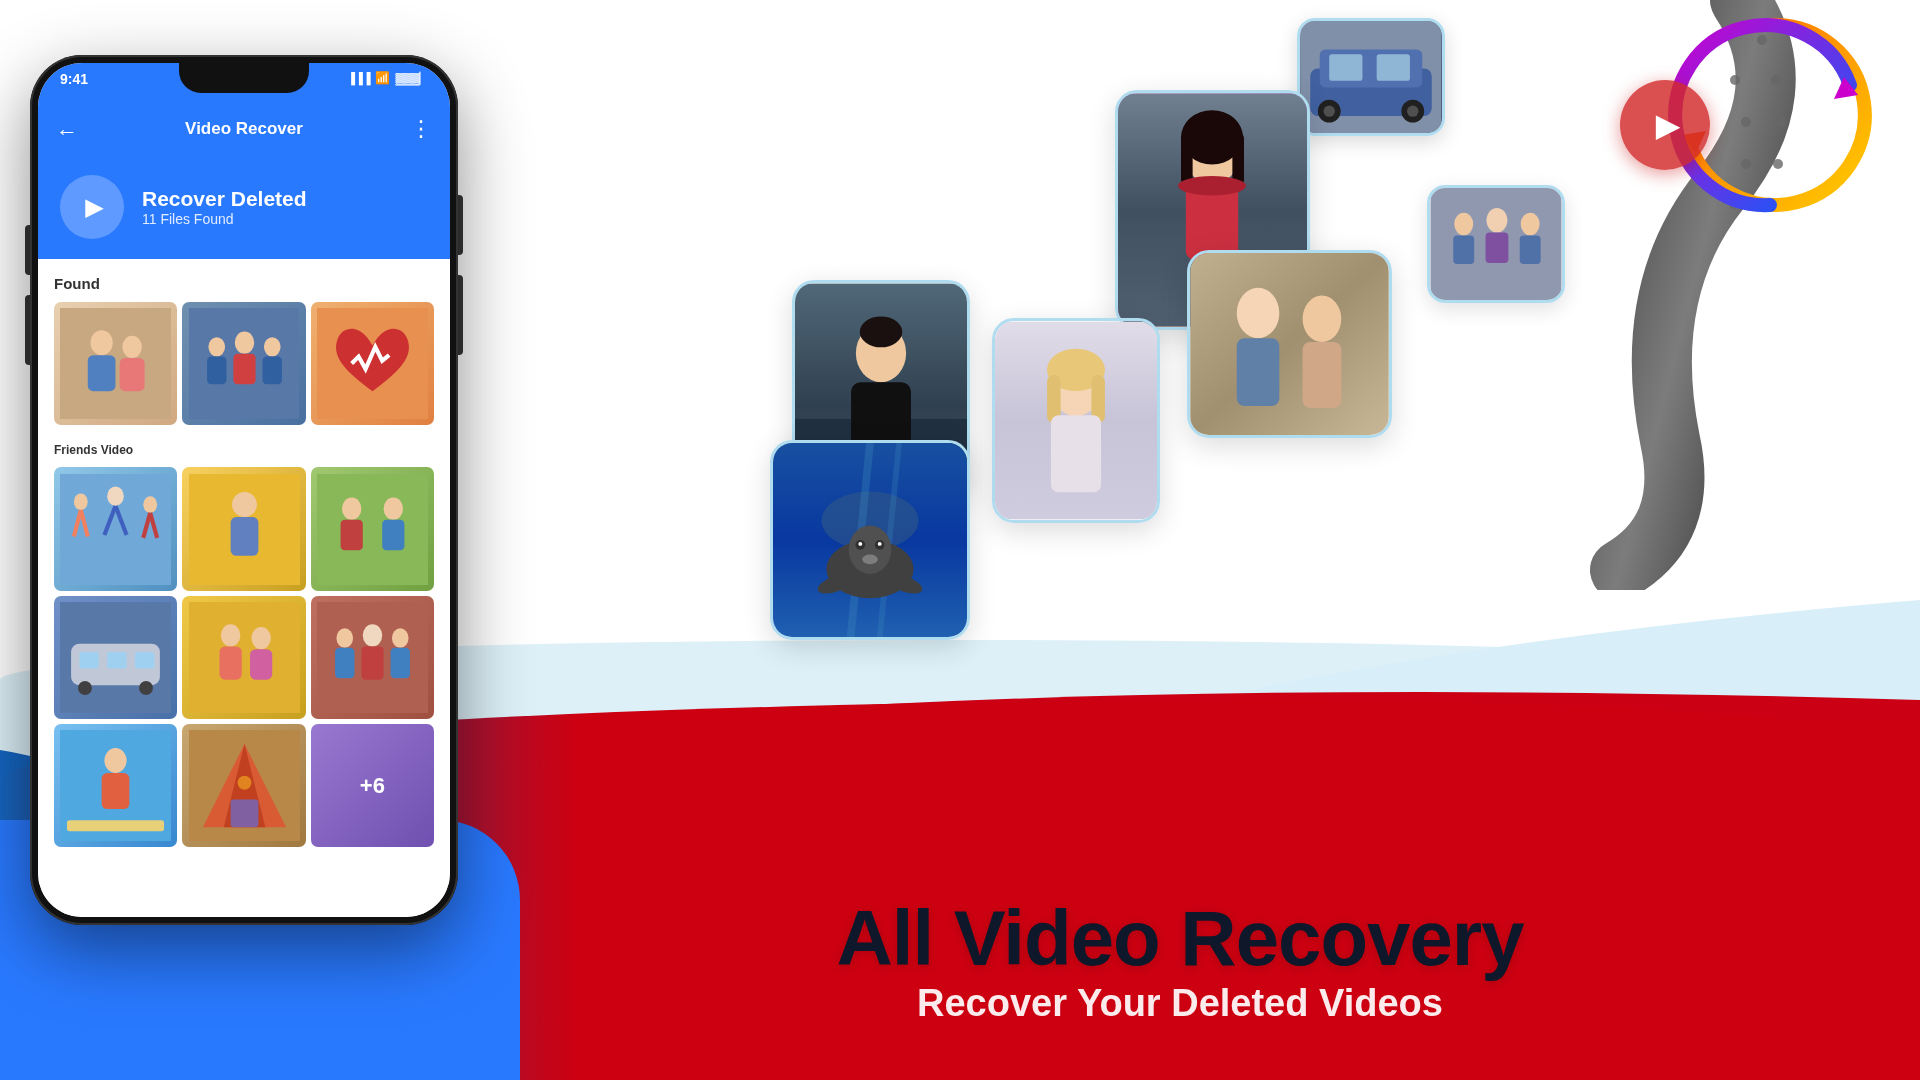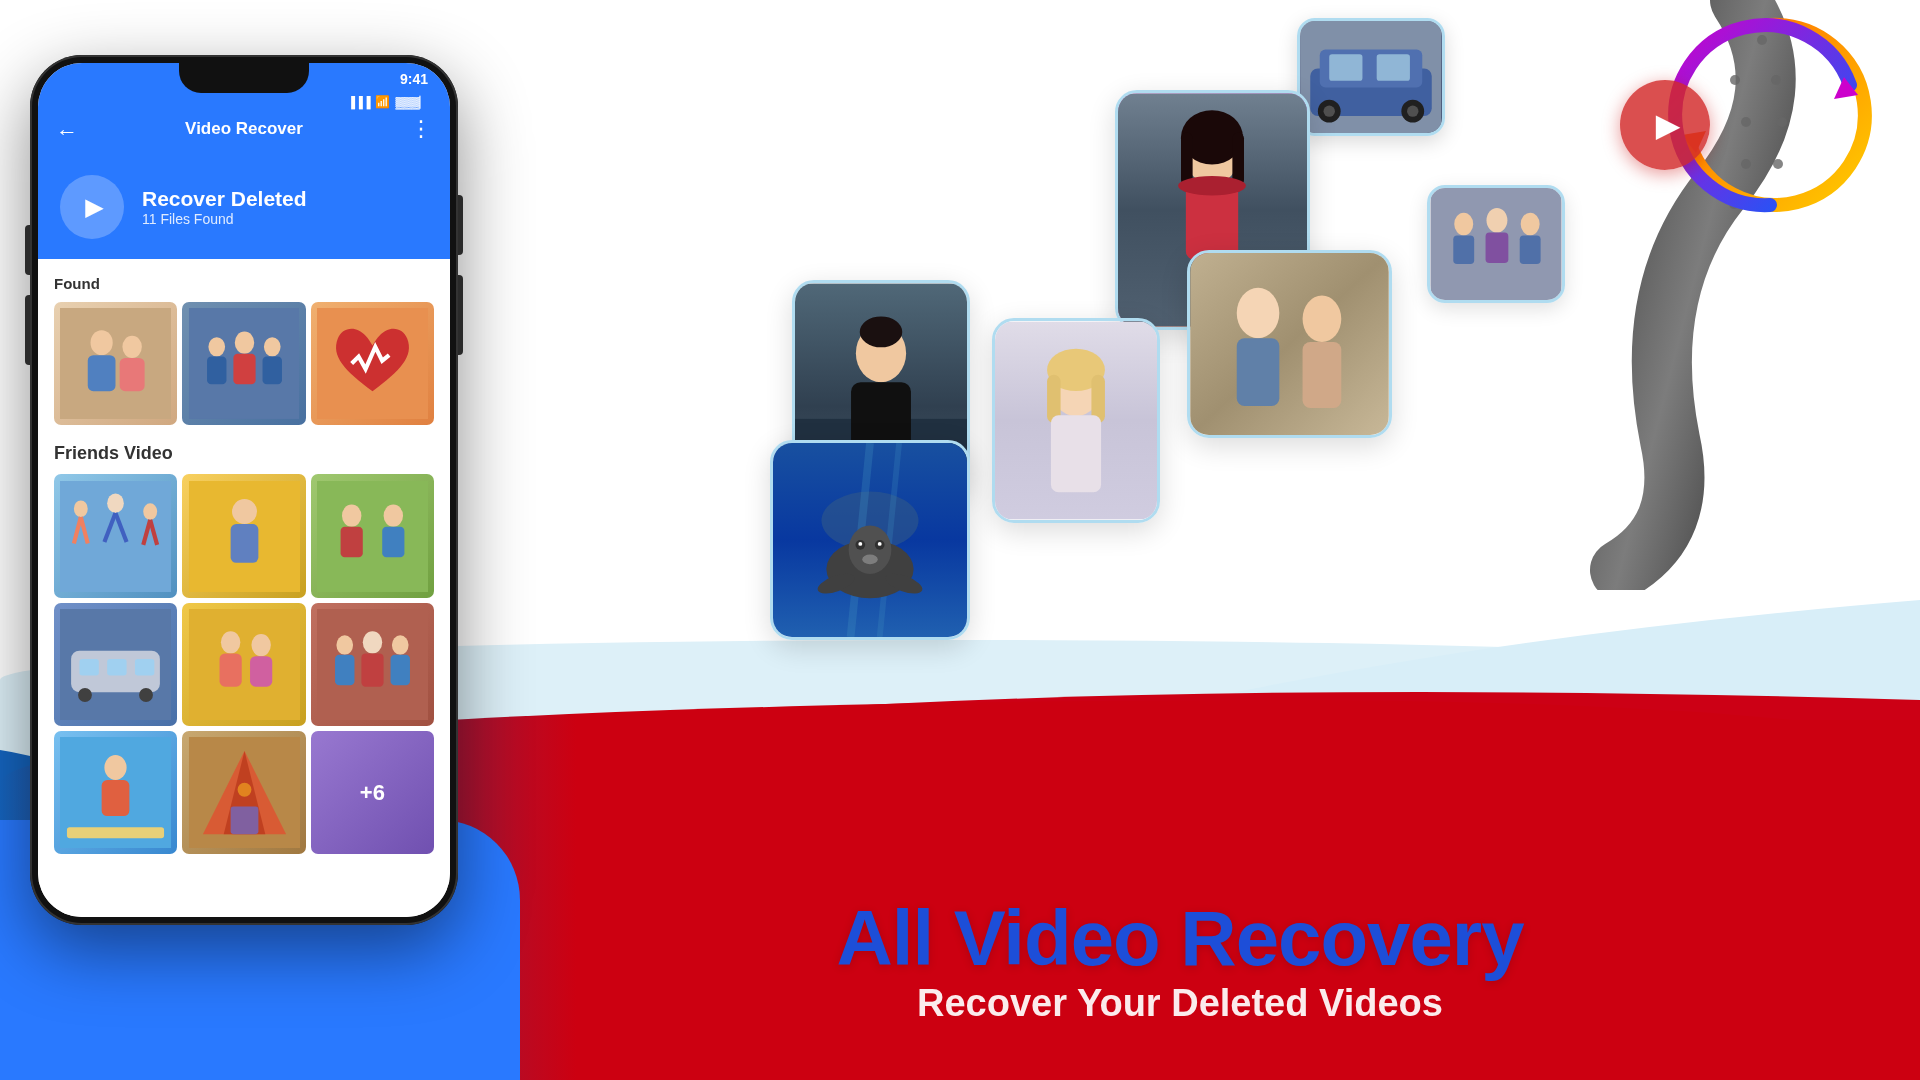--- a/index.html
+++ b/index.html
@@ -56,21 +56,21 @@
 
     <div style="position:absolute;right:-5px;top:140px;width:5px;height:60px;background:#2a2a2a;border-radius:0 4px 4px 0;"></div>
     <div style="position:absolute;right:-5px;top:220px;width:5px;height:80px;background:#2a2a2a;border-radius:0 4px 4px 0;"></div>
     <div style="position:absolute;left:-5px;top:170px;width:5px;height:50px;background:#2a2a2a;border-radius:4px 0 0 4px;"></div>
     <div style="position:absolute;left:-5px;top:240px;width:5px;height:70px;background:#2a2a2a;border-radius:4px 0 0 4px;"></div>
 
     <div style="position:absolute;top:8px;left:8px;right:8px;bottom:8px;background:#f0f0f0;border-radius:44px;overflow:hidden;">
 
       <div style="position:absolute;top:0;left:50%;transform:translateX(-50%);width:130px;height:30px;background:#111;border-radius:0 0 22px 22px;z-index:20;"></div>
 
-      <div style="background:#2979ff;height:40px;display:flex;align-items:flex-end;justify-content:space-between;padding:0 22px;border-radius:44px 44px 0 0;flex-direction:column;">
+      <div style="background:#2979ff;height:40px;display:flex;align-items:flex-start;justify-content:space-between;padding:0 22px;border-radius:44px 44px 0 0;">
         <span style="color:white;font-size:14px;font-weight:700;padding-top:8px;">9:41</span>
         <div style="display:flex;gap:5px;align-items:center;padding-top:8px;">
           <span style="color:white;font-size:11px;">▐▐▐</span>
           <span style="color:white;font-size:12px;">📶</span>
           <span style="color:white;font-size:11px;">▓▓▓▏</span>
         </div>
       </div>
 
       <div style="background:#2979ff;height:52px;display:flex;align-items:center;padding:0 18px;gap:12px;">
         <span style="color:white;font-size:22px;cursor:pointer;">←</span>
@@ -118,21 +118,21 @@
               <svg width="90%" height="90%" viewBox="0 0 80 80">
                   <rect width="80" height="80" fill="#e89050"></rect>
                   <path d="M40 60 C20 45 10 35 15 22 C18 14 28 12 35 20 C37 22 38 24 40 27 C42 24 43 22 45 20 C52 12 62 14 65 22 C70 35 60 45 40 60Z" fill="#cc3030"></path>
                   <path d="M25 40 L30 35 L35 44 L42 28 L47 38 L52 34" stroke="white" stroke-width="3" fill="none"></path>
                 </svg>
             </div>
           </div>
         </div>
 
         <div>
-          <div style="font-size:18px;font-weight:600;color:#333;margin-bottom:10px;">Friends Video</div>
+          <div style="font-size:12px;font-weight:600;color:#333;margin-bottom:10px;">Friends Video</div>
           <div style="display:grid;grid-template-columns:repeat(3,1fr);gap:5px;">
             <div style="aspect-ratio:1;border-radius:7px;background:linear-gradient(135deg,#90c8e8,#5090c0);cursor:pointer;display:flex;align-items:center;justify-content:center;">
               <svg width="90%" height="90%" viewBox="0 0 80 80">
                   <rect width="80" height="80" fill="#70a8d8"></rect>
                   <ellipse cx="15" cy="20" rx="5" ry="6" fill="#f0c8a0"></ellipse>
                   <line x1="15" y1="26" x2="10" y2="45" stroke="#f08060" stroke-width="3"></line>
                   <line x1="15" y1="26" x2="20" y2="45" stroke="#f08060" stroke-width="3"></line>
                   <ellipse cx="40" cy="16" rx="6" ry="7" fill="#f0d8c0"></ellipse>
                   <line x1="40" y1="23" x2="32" y2="44" stroke="#4060c0" stroke-width="3"></line>
                   <line x1="40" y1="23" x2="48" y2="44" stroke="#4060c0" stroke-width="3"></line>
@@ -388,15 +388,15 @@
       <ellipse cx="110" cy="105" rx="5" ry="5" fill="#303030"></ellipse>
       <ellipse cx="90" cy="104" rx="2" ry="2" fill="white"></ellipse>
       <ellipse cx="110" cy="104" rx="2" ry="2" fill="white"></ellipse>
       <ellipse cx="100" cy="120" rx="8" ry="5" fill="#888" opacity="0.8"></ellipse>
       <ellipse cx="65" cy="145" rx="20" ry="8" fill="#404040" transform="rotate(-20,65,145)"></ellipse>
       <ellipse cx="135" cy="145" rx="20" ry="8" fill="#404040" transform="rotate(20,135,145)"></ellipse>
     </svg>
 </div>
 
 <div style="position:absolute;bottom:55px;left:500px;right:60px;text-align:center;z-index:12;">
-  <div style="font-size:78px;font-weight:900;color:#1d4ed8;line-height:1.1;text-shadow:0 2px 10px rgba(0,0,0,0.15);letter-spacing:-1px;margin-top:12px;">All Video Recovery</div>
+  <div style="font-size:78px;font-weight:900;color:#0f172a;line-height:1.1;text-shadow:0 2px 10px rgba(0,0,0,0.15);letter-spacing:-1px;margin-top:12px;">All Video Recovery</div>
   <div style="font-size:38px;font-weight:600;color:rgba(255,255,255,0.92);margin-top:0;">Recover Your Deleted Videos</div>
 </div>
 
 </body></html>

